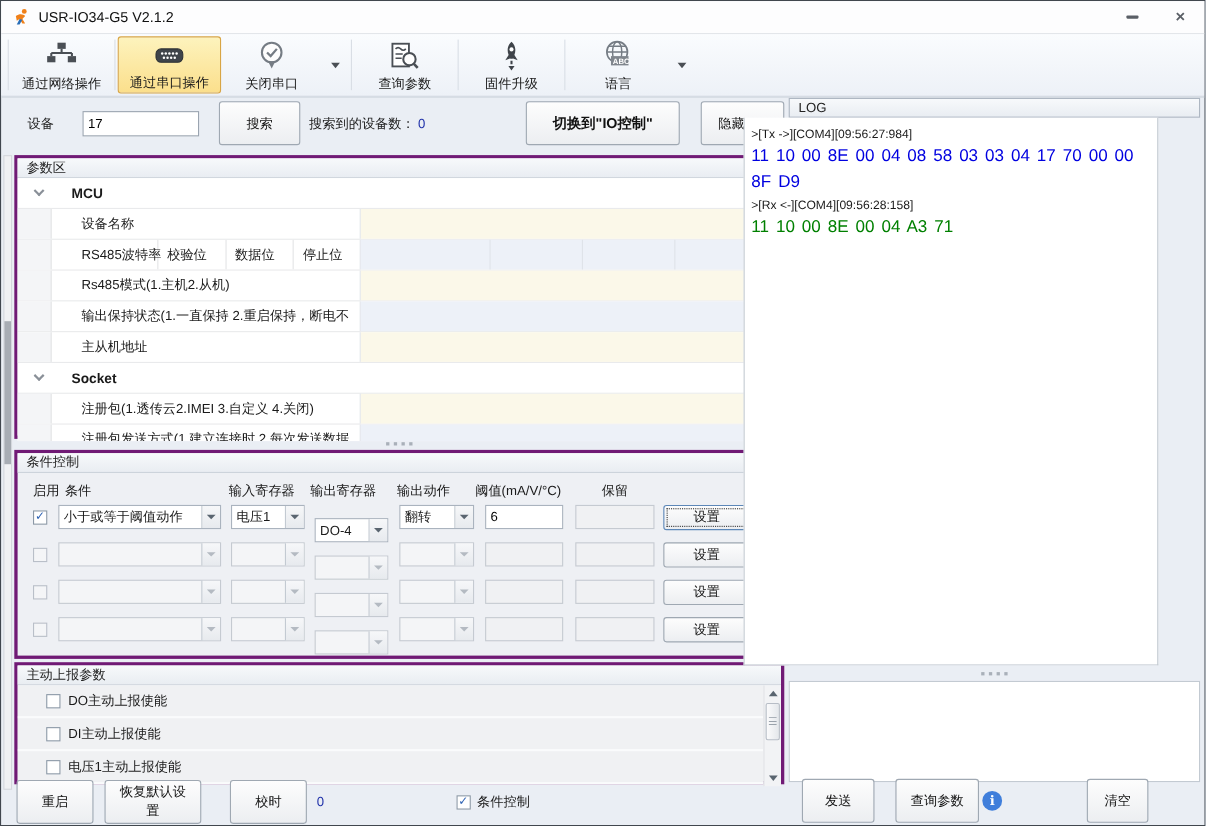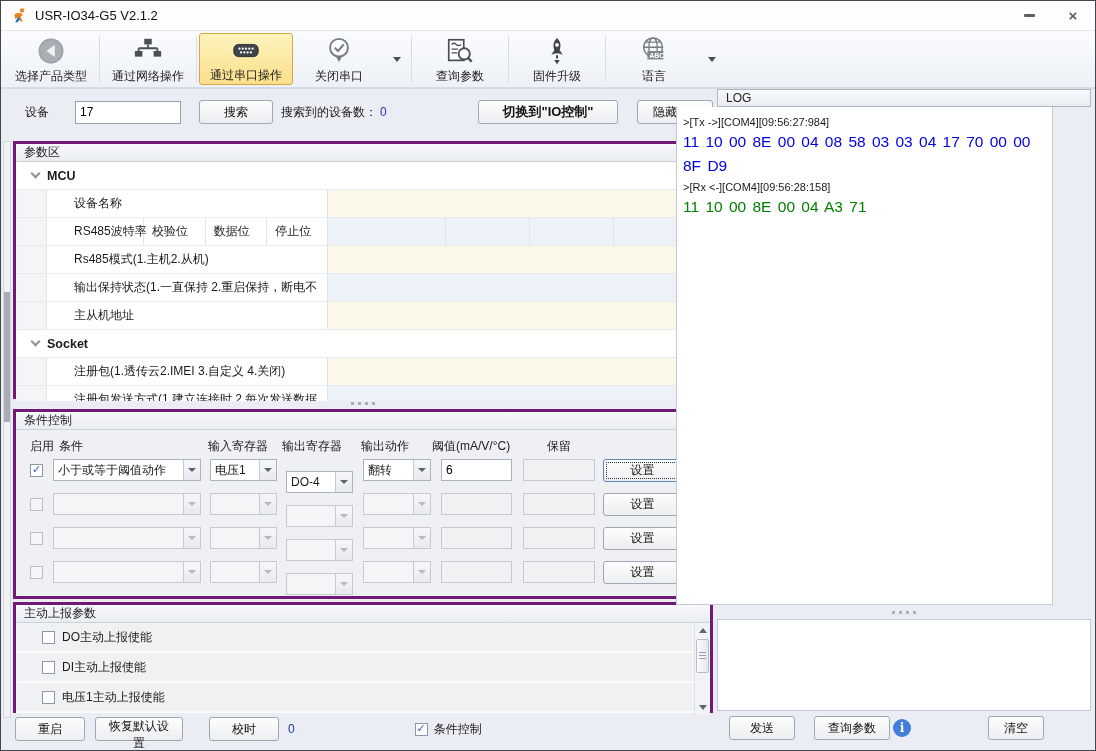--- a/index.html
+++ b/index.html
@@ -33,40 +33,40 @@
   .tb-drop { display:flex; align-items:center; padding:0 8px; }
   .tri-down { width:0; height:0; border-left:4px solid transparent; border-right:4px solid transparent;
               border-top:5px solid #4a4f55; }
 
   
   .device-bar { position:absolute; left:12px; top:94px; width:700px; height:34px;
                 display:flex; align-items:center; }
   .dev-label { margin-left:12px; }
   .dev-input { margin-left:26px; width:106px; height:23px; border:1px solid #9aa4b0; background:#fff;
                padding:2px 4px; font-size:12px; font-family:inherit; }
-  .btn { height:24px; background:linear-gradient(#fdfdfd,#eceef1); border:1px solid #9fa8b2;
+  .btn { height:40px; background:linear-gradient(#fdfdfd,#eceef1); border:1px solid #9fa8b2;
          border-radius:3px; font-size:12px; font-family:inherit; color:#111; padding:0 10px; }
   .search-btn { margin-left:18px; width:74px; }
   .found-text { margin-left:8px; }
   .count-num { color:#2233aa; margin-left:3px; }
   .switch-btn { margin-left:auto; width:140px; font-weight:bold; font-size:13px; }
   .hidelog-btn { margin-left:19px; width:76px; }
 
   
   .panel { position:absolute; border:3px solid #701a75; background:#fff; }
   .panel-hd { height:18px; line-height:17px; padding-left:8px; font-size:12px; color:#222;
               background:linear-gradient(#f7f9fb,#e9edf2); border-bottom:1px solid #ccd3db; }
 
   
   #param-panel { left:12px; top:140px; width:700px; height:258px; }
   .param-body { position:relative; height:239px; overflow:hidden; background:#fff; }
   .param-rows { position:absolute; left:0; top:0; right:16px; }
   .prow { height:28px; display:flex; align-items:stretch; border-bottom:1px solid #e9eaec; }
   .prow.section { align-items:center; padding-left:16px; }
-  .prow.section b { margin-left:8px; font-size:12.5px; }
+  .prow.section b { margin-left:26px; font-size:12.5px; }
   .chev { width:7px; height:7px; border-right:2px solid #8a9098; border-bottom:2px solid #8a9098;
           transform:rotate(45deg); margin-top:-4px; }
   .gut { width:31px; background:#f4f5f7; border-right:1px solid #e3e4e6; }
   .lab { width:281px; display:flex; align-items:center; padding-left:27px; border-right:1px solid #dfe3e9;
          white-space:nowrap; overflow:hidden; }
   .lab.quad { padding-left:0; }
   .lab.quad span { display:flex; align-items:center; height:100%; padding-left:27px; border-right:1px solid #e3e4e6; }
   .lab.quad span:nth-child(1){ width:97px; }
   .lab.quad span:nth-child(2){ width:62px; padding-left:8px; }
   .lab.quad span:nth-child(3){ width:62px; padding-left:8px; border-right:1px solid #e3e4e6; }
@@ -191,30 +191,20 @@
       <div class="win-btn">
           <span class="min-glyph"></span>
         </div>
       <div class="win-btn">
           <span class="close-glyph">×</span>
         </div>
     </div>
   </div>
 
   <div class="toolbar">
-    <div class="tb-btn">
-      <span class="ico">
-        <svg width="30" height="30" viewBox="0 0 32 32">
-          <circle cx="16" cy="16" r="12.5" fill="#a9aeb5" stroke="#80868d" stroke-width="1.5"></circle>
-          <circle cx="16" cy="16" r="12.5" fill="none" stroke="#c9cdd2" stroke-width="1" opacity="0.6"></circle>
-          <path d="M20 9.5 L11 16 L20 22.5 Z" fill="#f2f3f5"></path>
-        </svg>
-      </span>
-      <span class="lbl">选择产品类型</span>
-    </div>
     <div class="tb-sep"></div>
     <div class="tb-btn">
       <span class="ico">
         <svg width="30" height="30" viewBox="0 0 32 32">
           <rect x="12" y="3" width="8" height="6" fill="#4a4f55"></rect>
           <path d="M16 9 V13 M6 13 H26 M6 13 V16 M26 13 V16" stroke="#4a4f55" stroke-width="2" fill="none"></path>
           <rect x="2" y="16" width="8" height="6" fill="#4a4f55"></rect>
           <rect x="22" y="16" width="8" height="6" fill="#4a4f55"></rect>
         </svg>
       </span>

